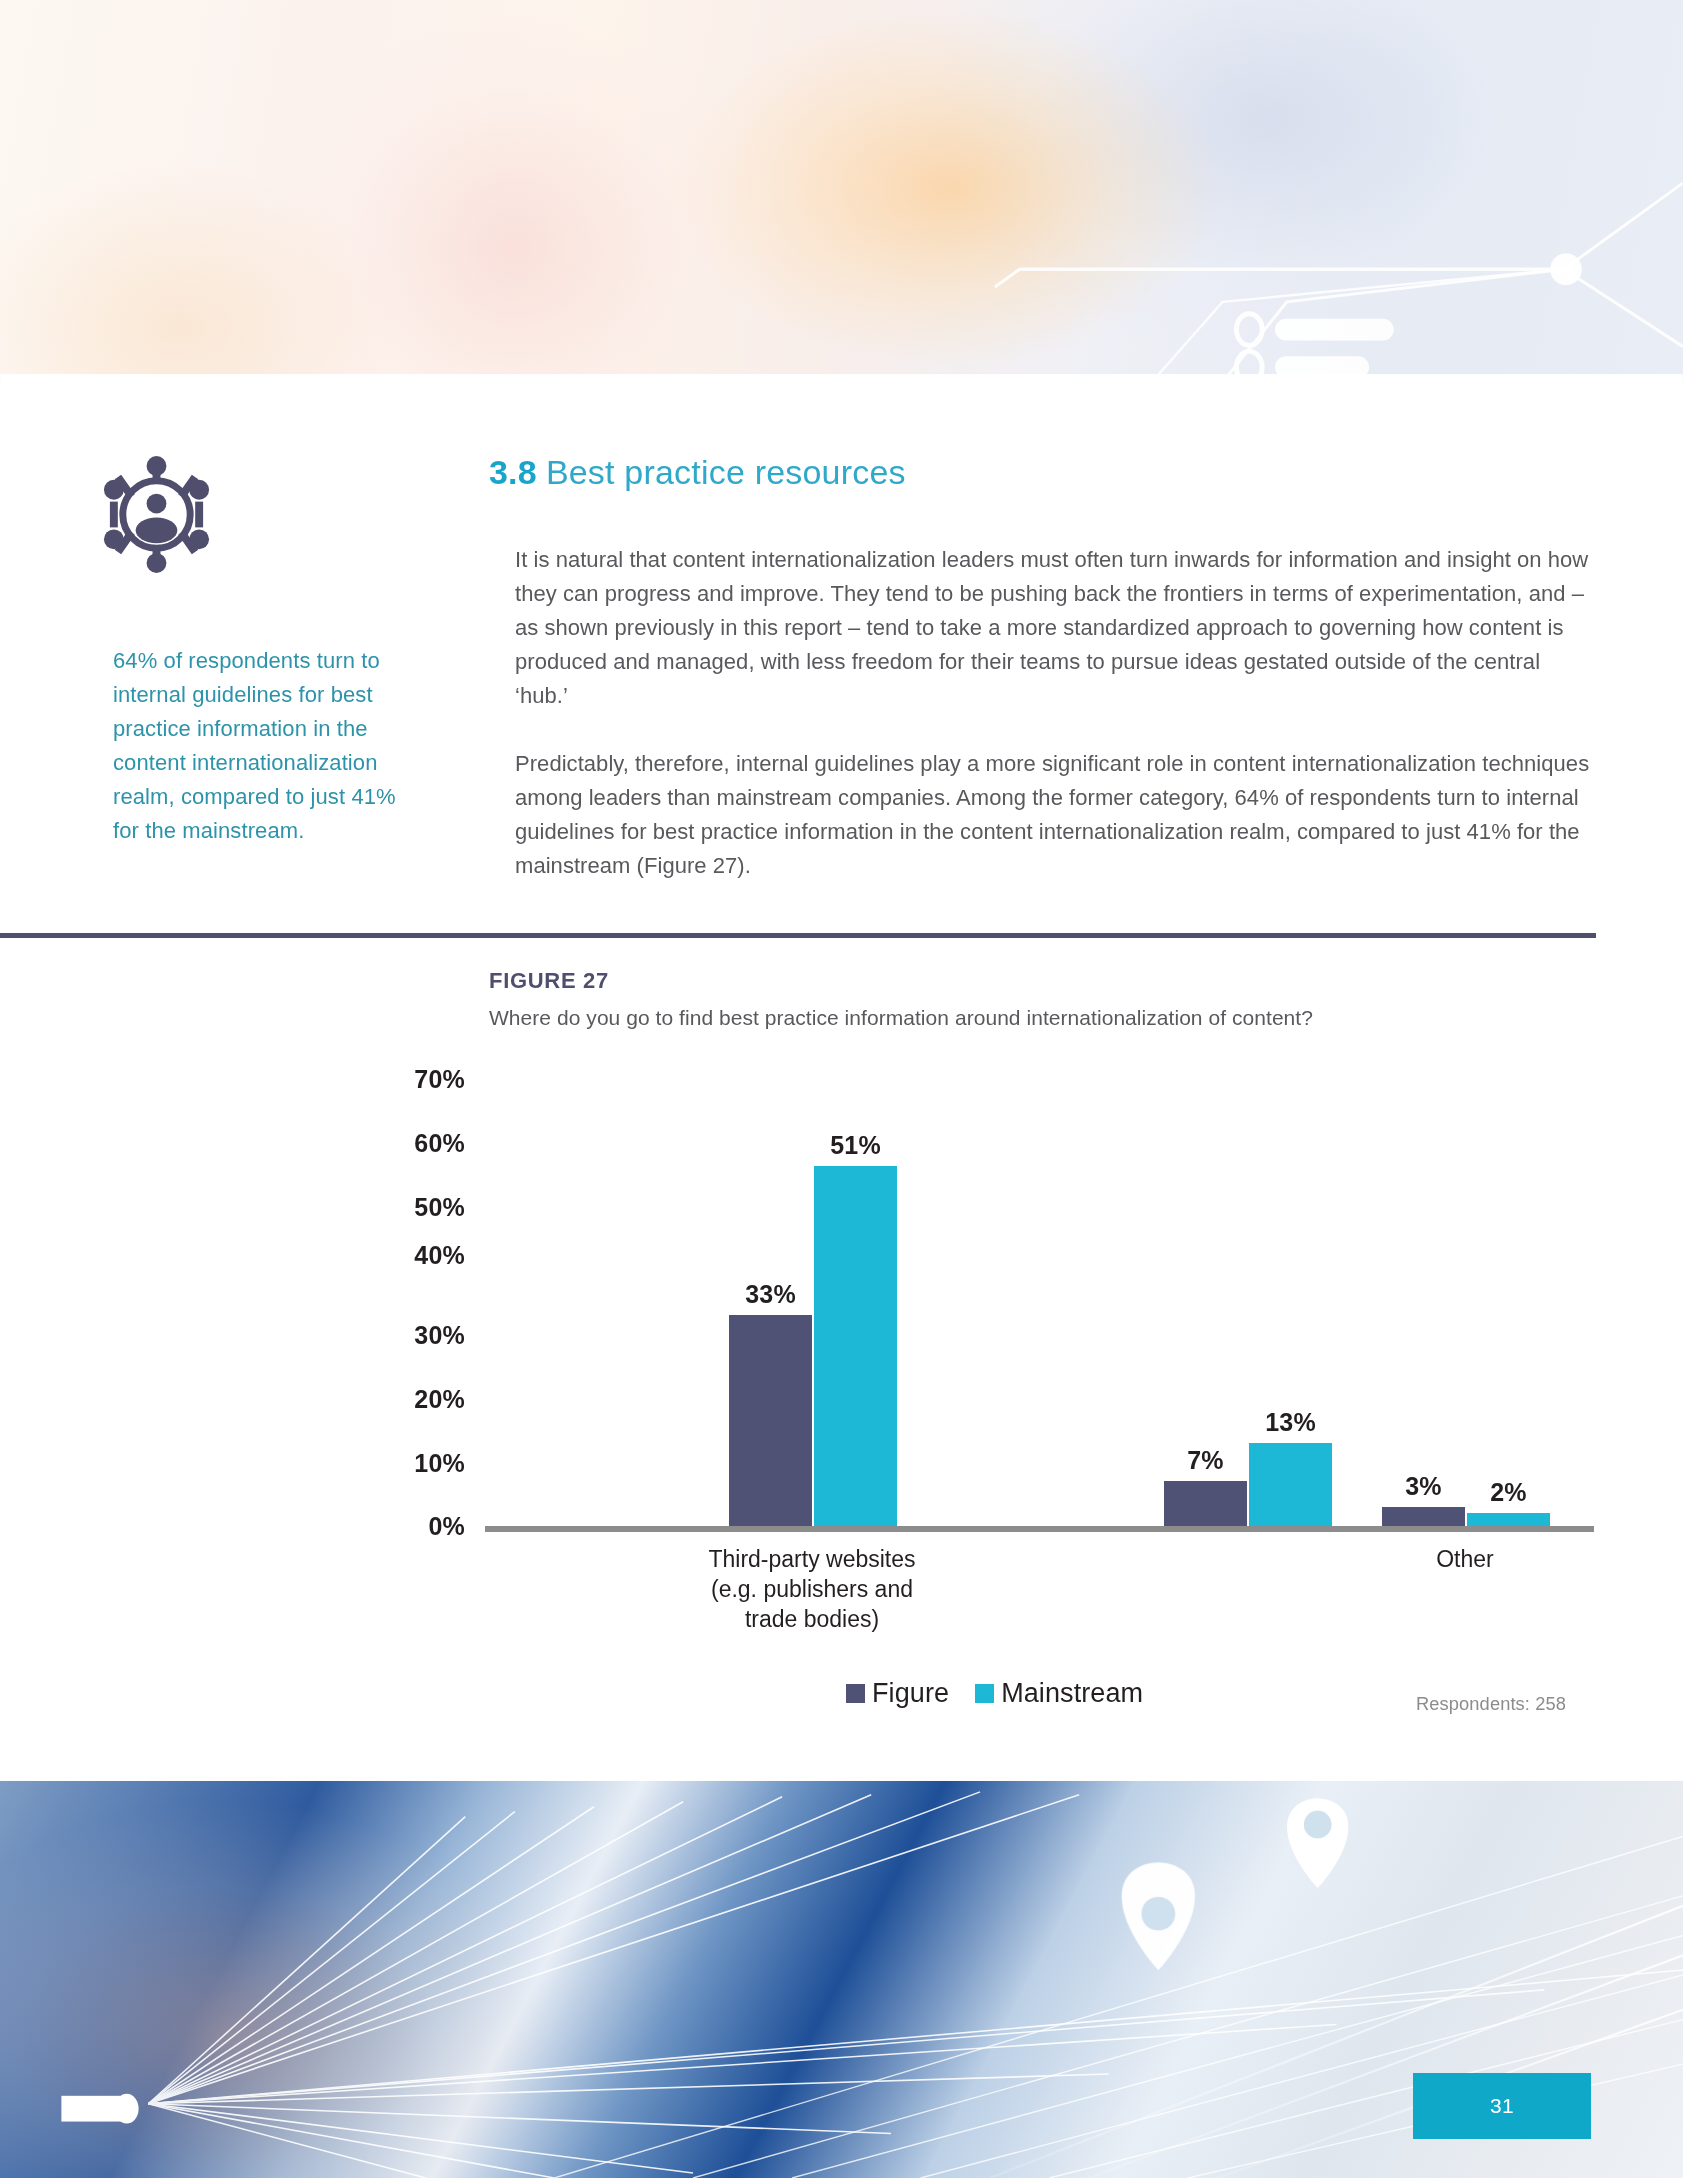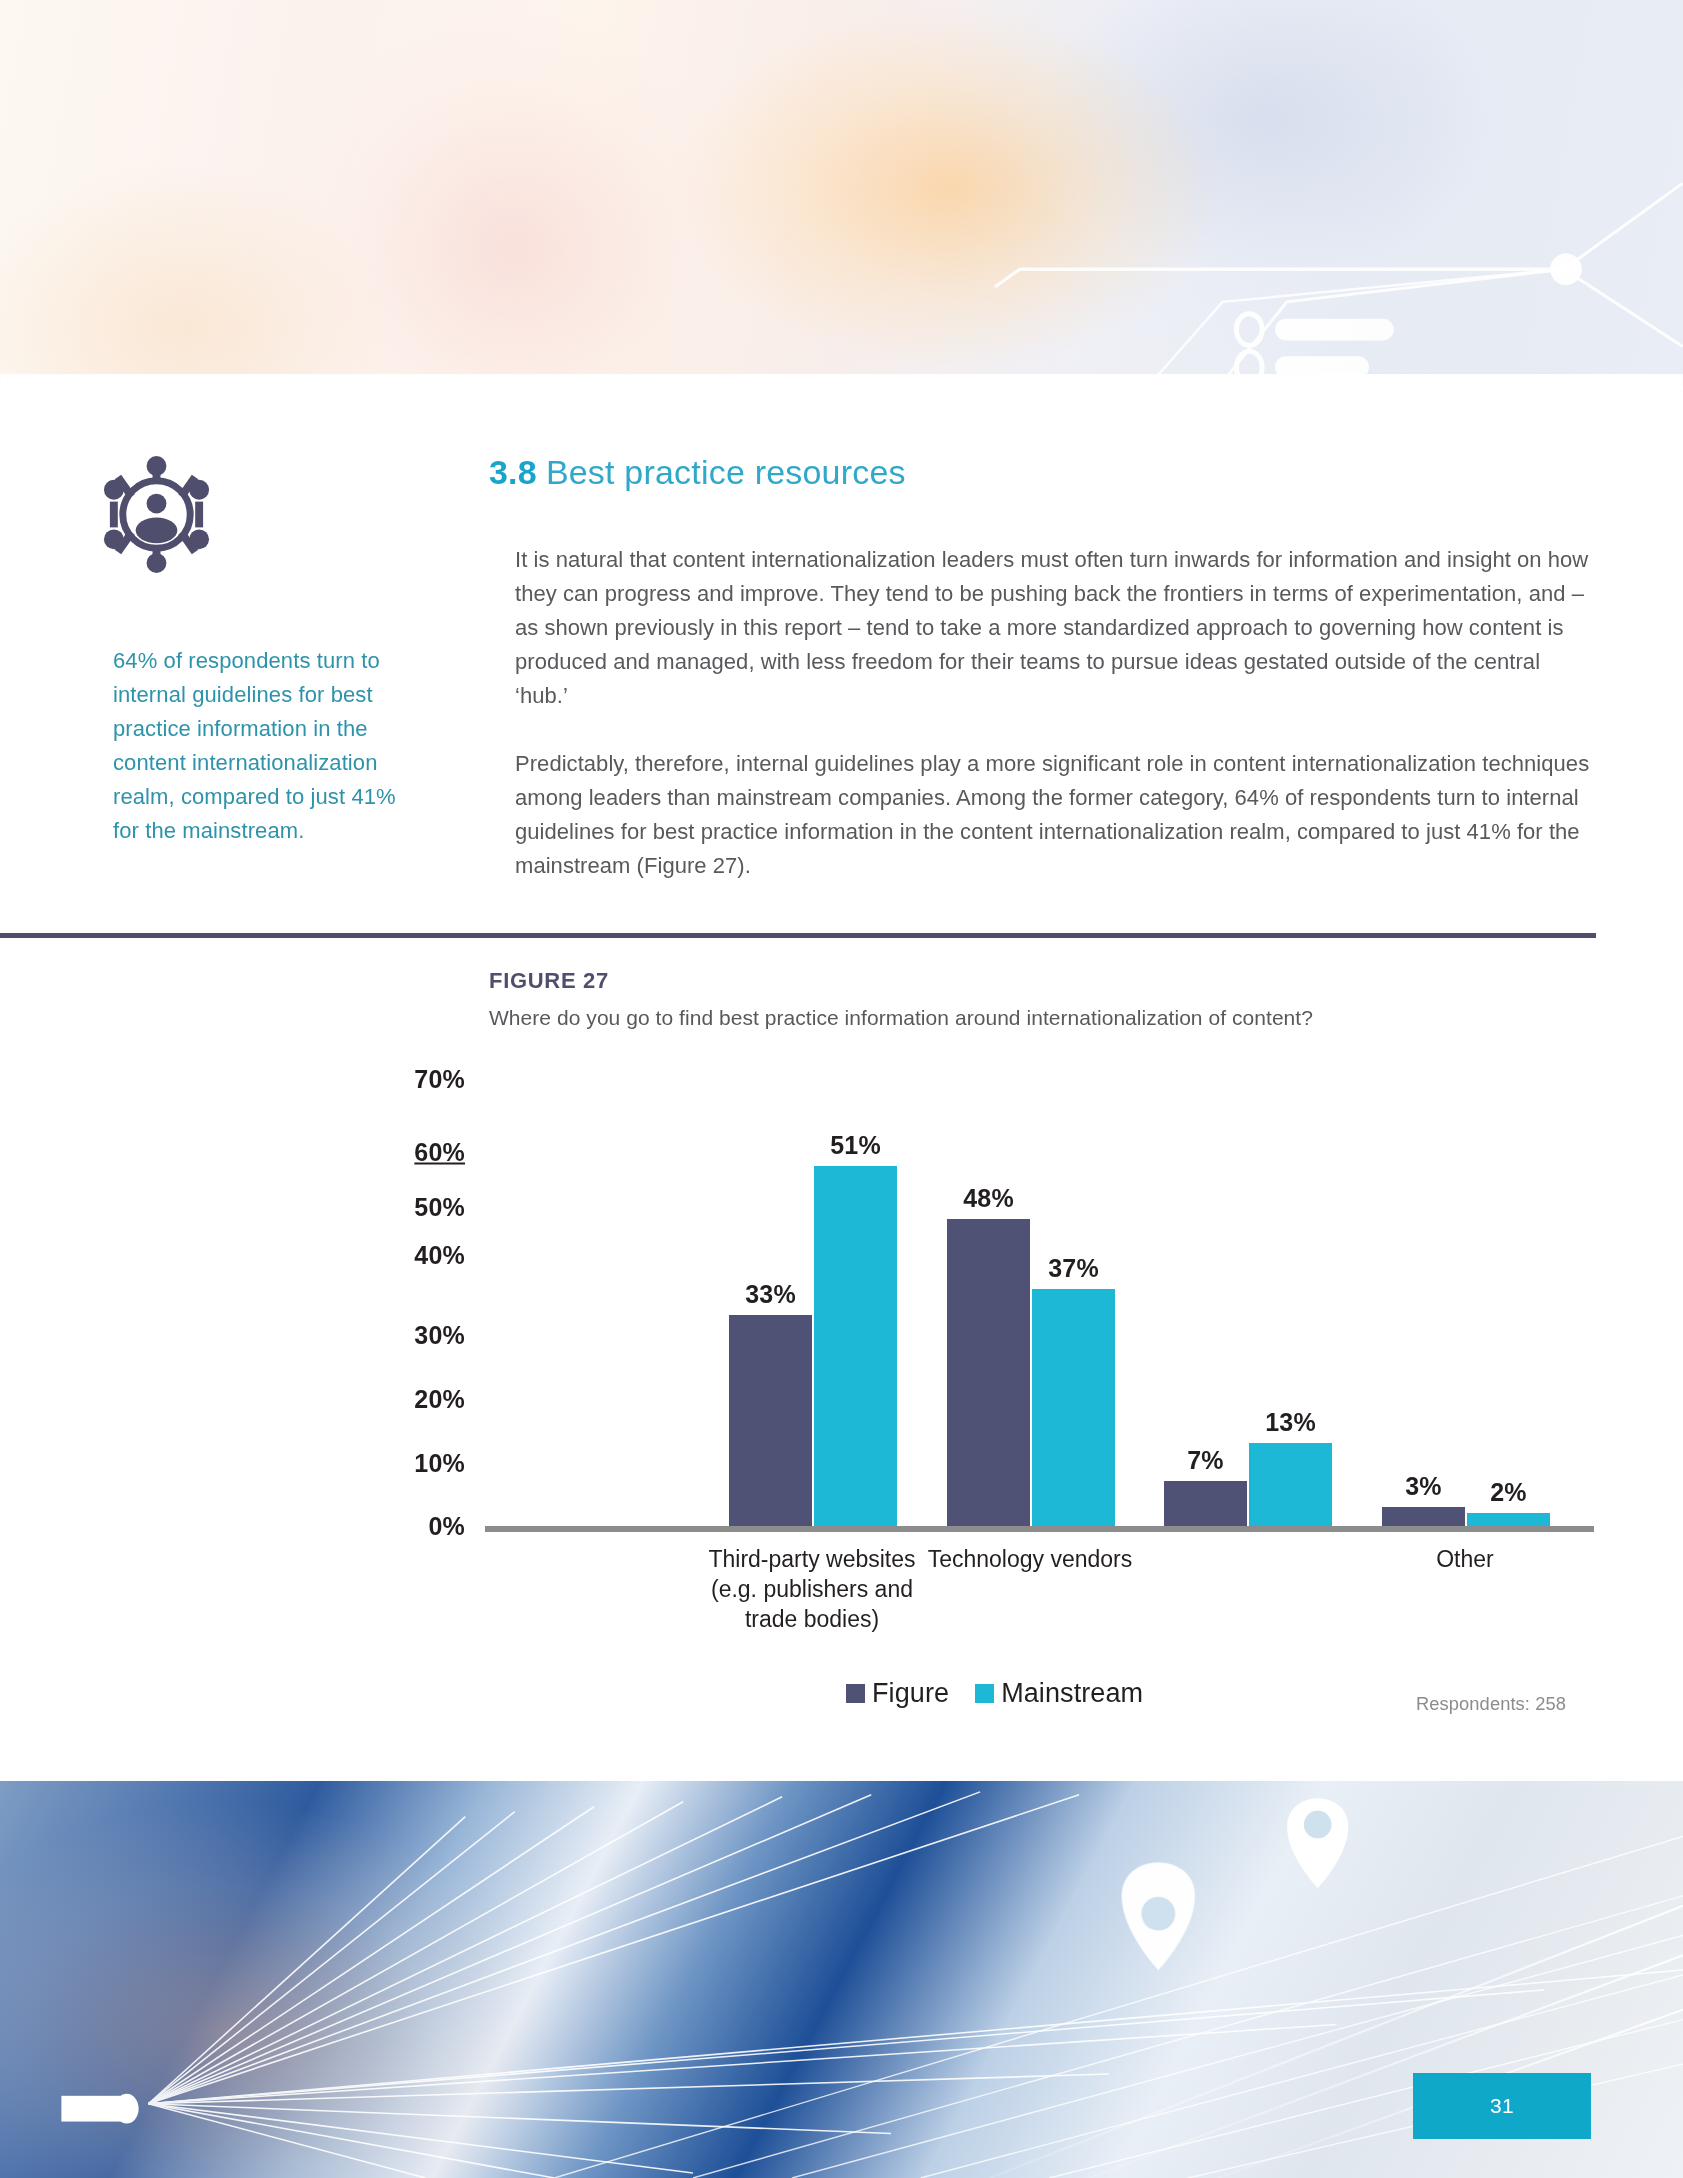--- a/index.html
+++ b/index.html
@@ -278,42 +278,33 @@
 <div class="fig-sub">Where do you go to find best practice information around internationalization of content?</div>
 
 <div class="chart-wrap">
   <div class="y-axis">
       <div class="y-tick" style="top: 447px;">0%</div>
       <div class="y-tick" style="top: 384px;">10%</div>
       <div class="y-tick" style="top: 320px;">20%</div>
       <div class="y-tick" style="top: 256px;">30%</div>
       <div class="y-tick" style="top: 176px;">40%</div>
       <div class="y-tick" style="top: 128px;">50%</div>
-      <div class="y-tick" style="top: 73px; text-decoration: underline;">60%</div>
+      <div class="y-tick" style="top: 64px;">60%</div>
       <div class="y-tick" style="top: 0px;">70%</div>
     </div>
   <div class="axis-line"></div>
   <div class="plot">
       <div class="group" style="left: 218px; width: 218px;">
         <div class="bar leaders" style="height: 211px; background: rgb(79, 81, 117);">
           <span class="bar-value">33%</span>
         </div>
         <div class="bar mainstream" style="height: 360px; background: rgb(28, 184, 214);">
           <span class="bar-value">51%</span>
         </div>
         <div class="cat-label" style="left: -10px;">Third-party websites (e.g. publishers and trade bodies)</div>
-      </div>
-      <div class="group" style="left: 436px; width: 218px;">
-        <div class="bar leaders" style="height: 307px; background: rgb(79, 81, 117);">
-          <span class="bar-value">48%</span>
-        </div>
-        <div class="bar mainstream" style="height: 237px; background: rgb(28, 184, 214);">
-          <span class="bar-value">37%</span>
-        </div>
-        <div class="cat-label" style="left: -10px;">Technology vendors</div>
       </div>
       <div class="group" style="left: 653px; width: 218px;">
         <div class="bar leaders" style="height: 45px; background: rgb(79, 81, 117);">
           <span class="bar-value">7%</span>
         </div>
         <div class="bar mainstream" style="height: 83px; background: rgb(28, 184, 214);">
           <span class="bar-value">13%</span>
         </div>
       </div>
       <div class="group" style="left: 871px; width: 218px;">

